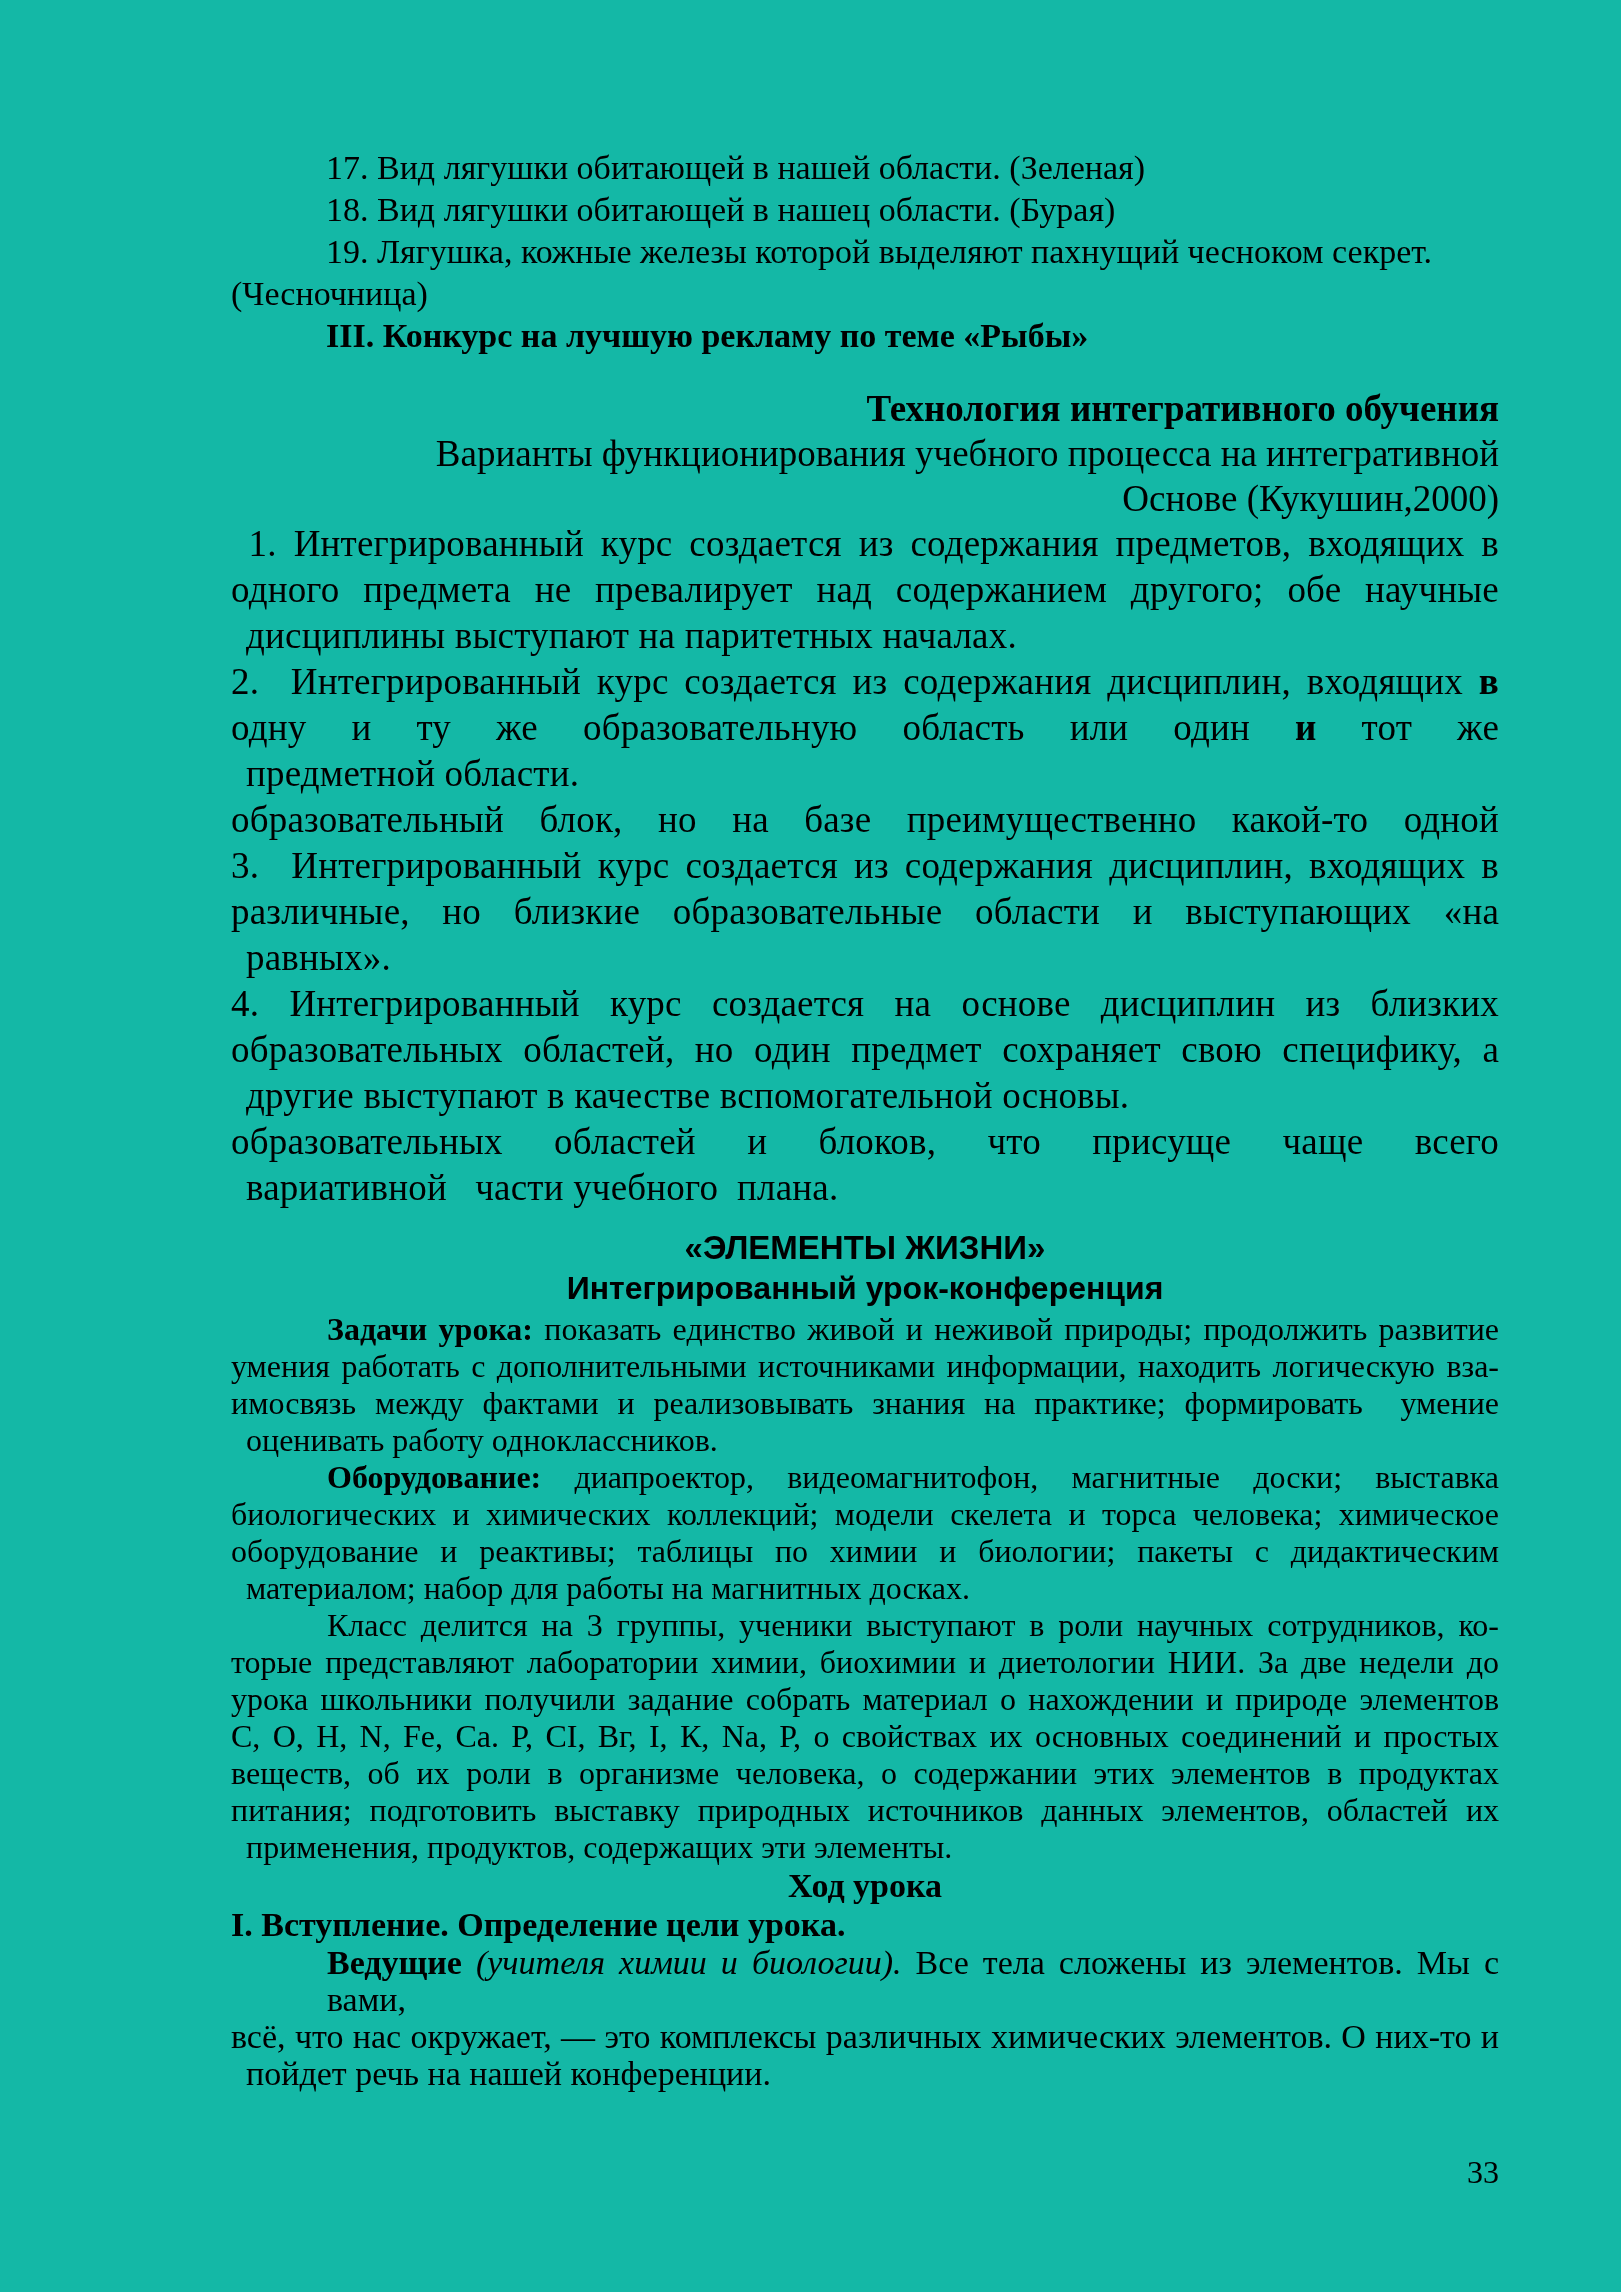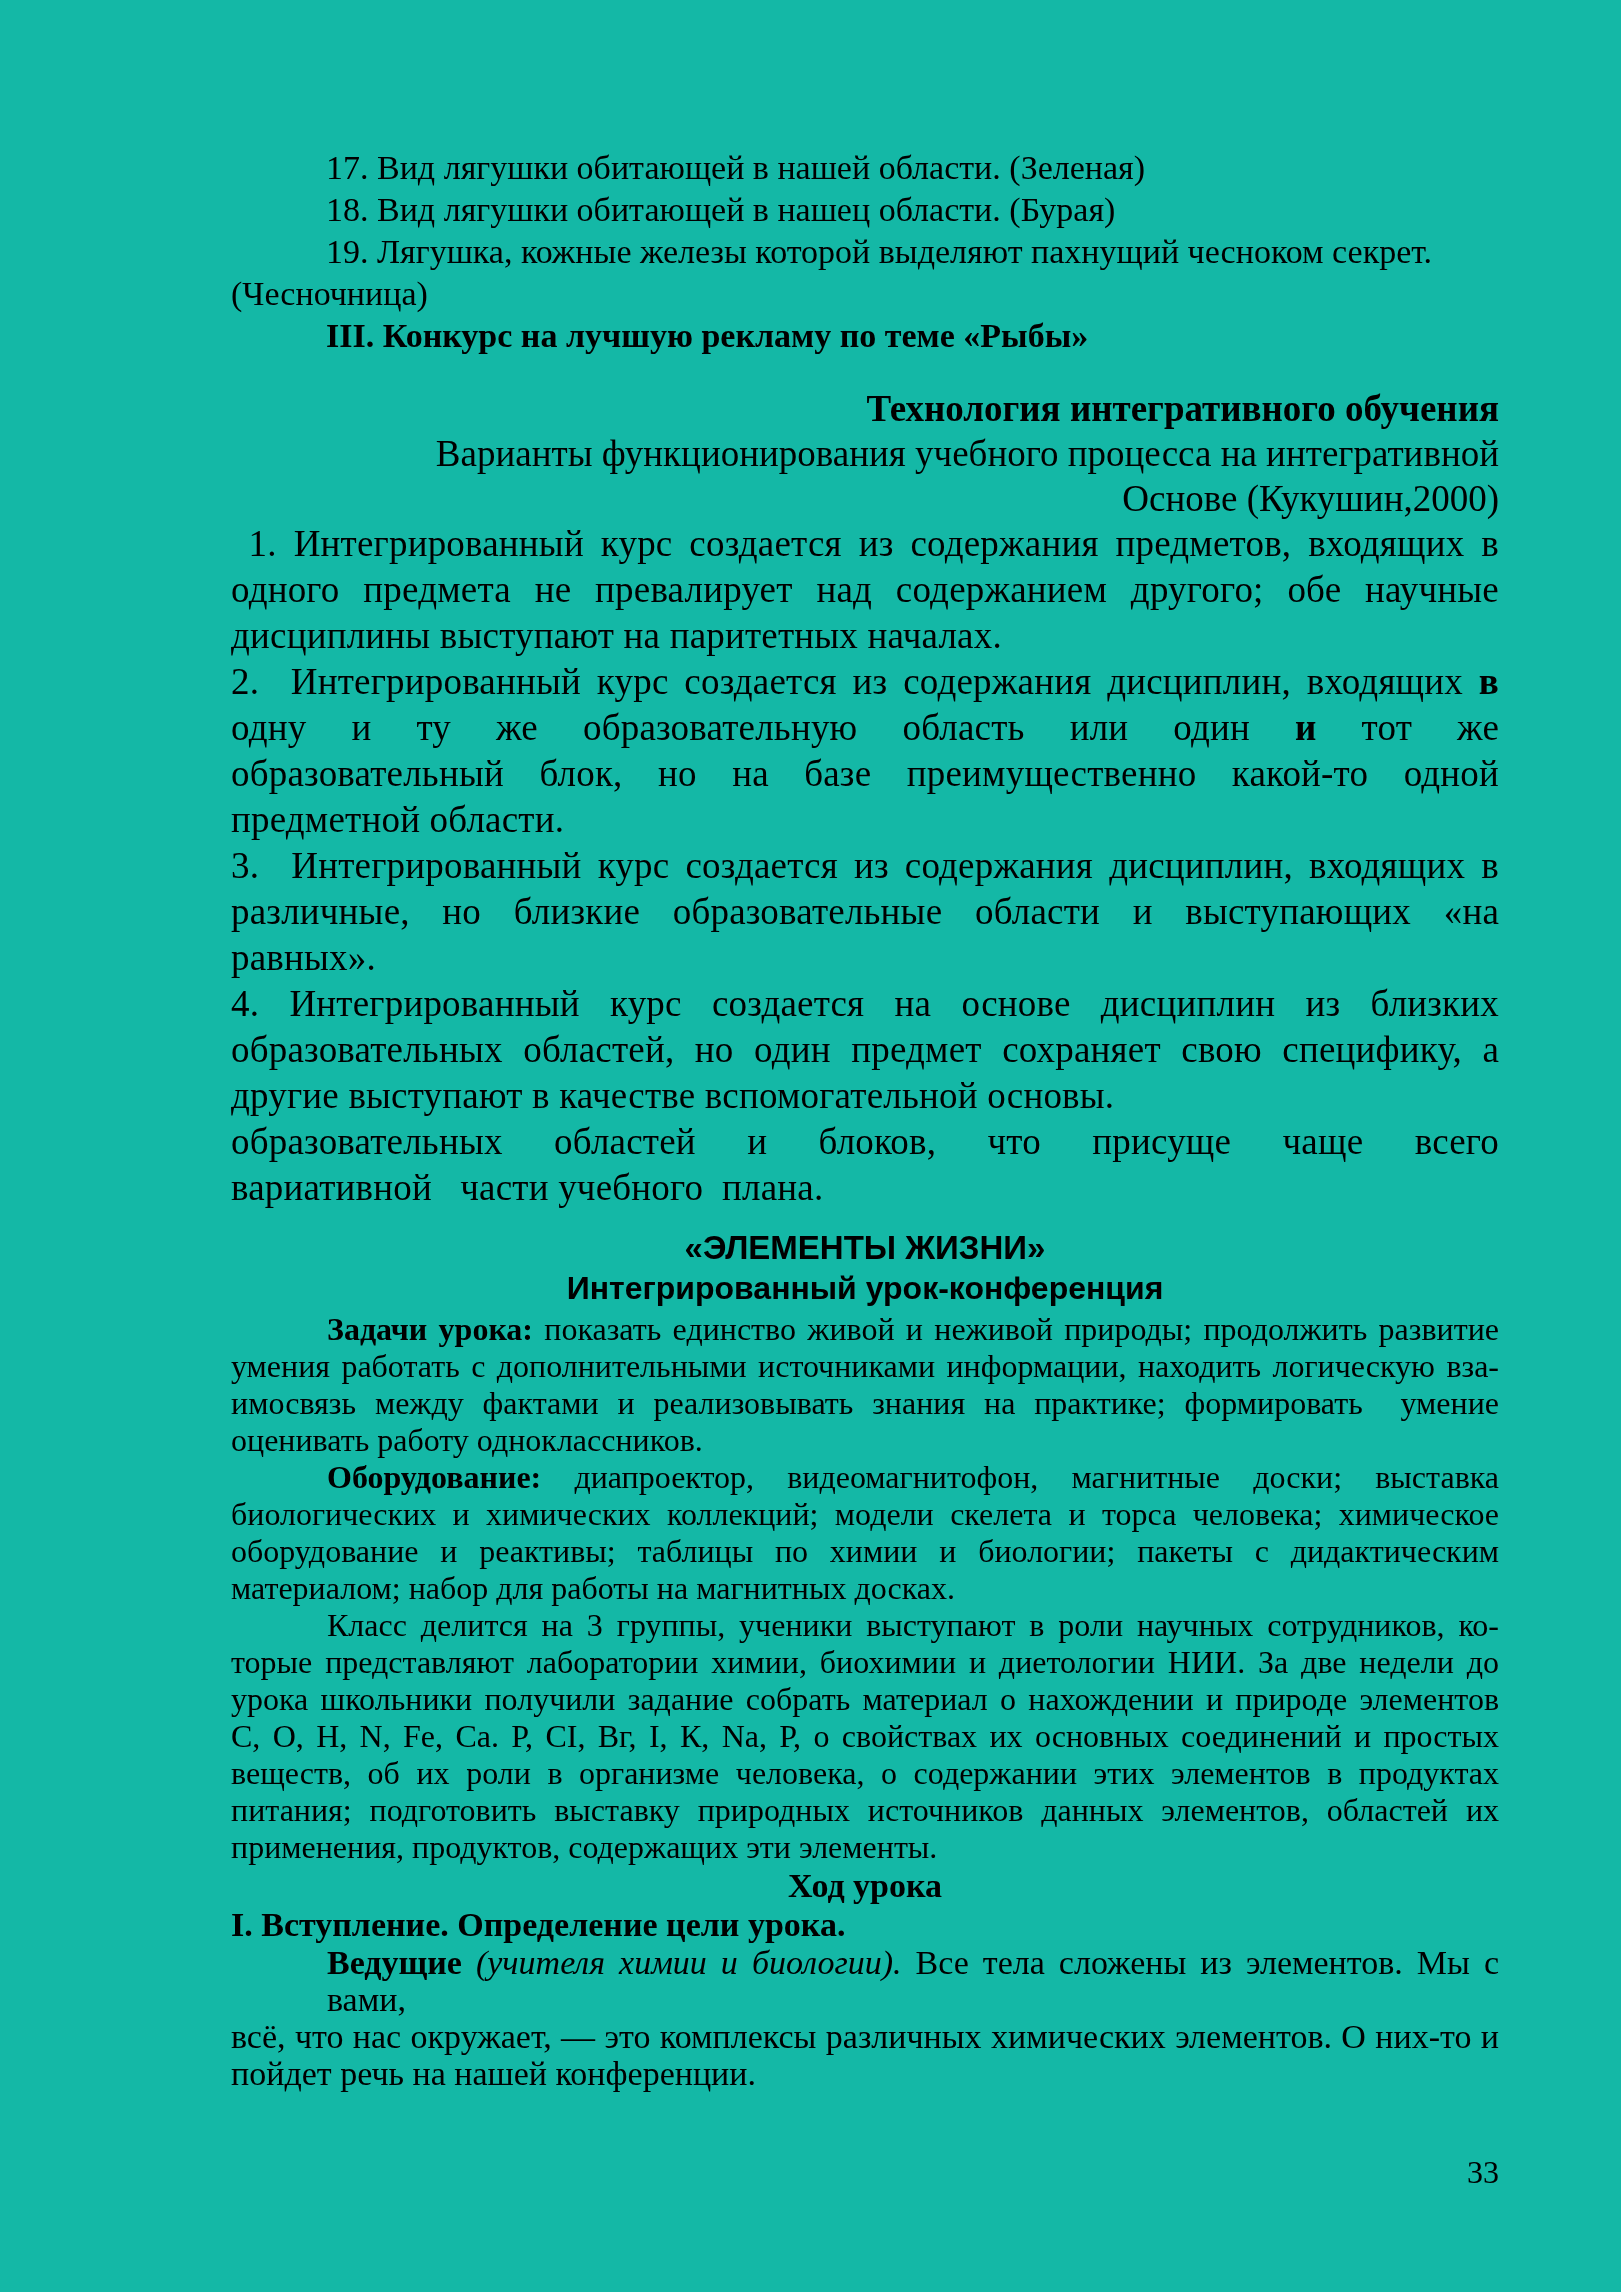--- a/index.html
+++ b/index.html
@@ -46,20 +46,21 @@
   }
   .tech-gap { height: 15.7px; }
 
   
   .tl {
     text-align: justify;
     text-align-last: justify;
   }
   .tl-last {
     text-align-last: left;
+    margin-left: 15px;
   }
   .fl-sm .tl:first-child { padding-left: 17.6px; }
   .fl-lg .tl:first-child { padding-left: 96px; }
   .rb { font-weight: bold; }
   .ri { font-style: italic; }
 
   
   .e-head {
     font-family: "Liberation Sans", "DejaVu Sans", sans-serif;
     font-weight: bold;
@@ -125,22 +126,22 @@
       <div class="t-line">Варианты функционирования учебного процесса на интегративной</div>
       <div class="t-line">Основе (Кукушин,2000)</div>
       <div class="par fl-sm">
           <div class="tl"><span>1. Интегрированный курс создается из содержания предметов, входящих в</span></div>
           <div class="tl"><span>одного предмета не превалирует над содержанием другого; обе научные</span></div>
           <div class="tl tl-last"><span>дисциплины выступают на паритетных началах.</span></div>
         </div>
       <div class="par">
           <div class="tl"><span>2.&nbsp; Интегрированный курс создается из содержания дисциплин, входящих </span><span class="rb">в</span></div>
           <div class="tl"><span>одну и ту же образовательную область или один </span><span class="rb">и</span><span> тот же</span></div>
+          <div class="tl tl-last"><span>предметной области.</span></div>
           <div class="tl"><span>образовательный блок, но на базе преимущественно какой-то одной</span></div>
-          <div class="tl tl-last"><span>предметной области.</span></div>
         </div>
       <div class="par">
           <div class="tl"><span>3.&nbsp; Интегрированный курс создается из содержания дисциплин, входящих в</span></div>
           <div class="tl"><span>различные, но близкие образовательные области и выступающих «на</span></div>
           <div class="tl tl-last"><span>равных».</span></div>
         </div>
       <div class="par">
           <div class="tl"><span>4. Интегрированный курс создается на основе дисциплин из близких</span></div>
           <div class="tl"><span>образовательных областей, но один предмет сохраняет свою специфику, а</span></div>
           <div class="tl tl-last"><span>другие выступают в качестве вспомогательной основы.</span></div>

